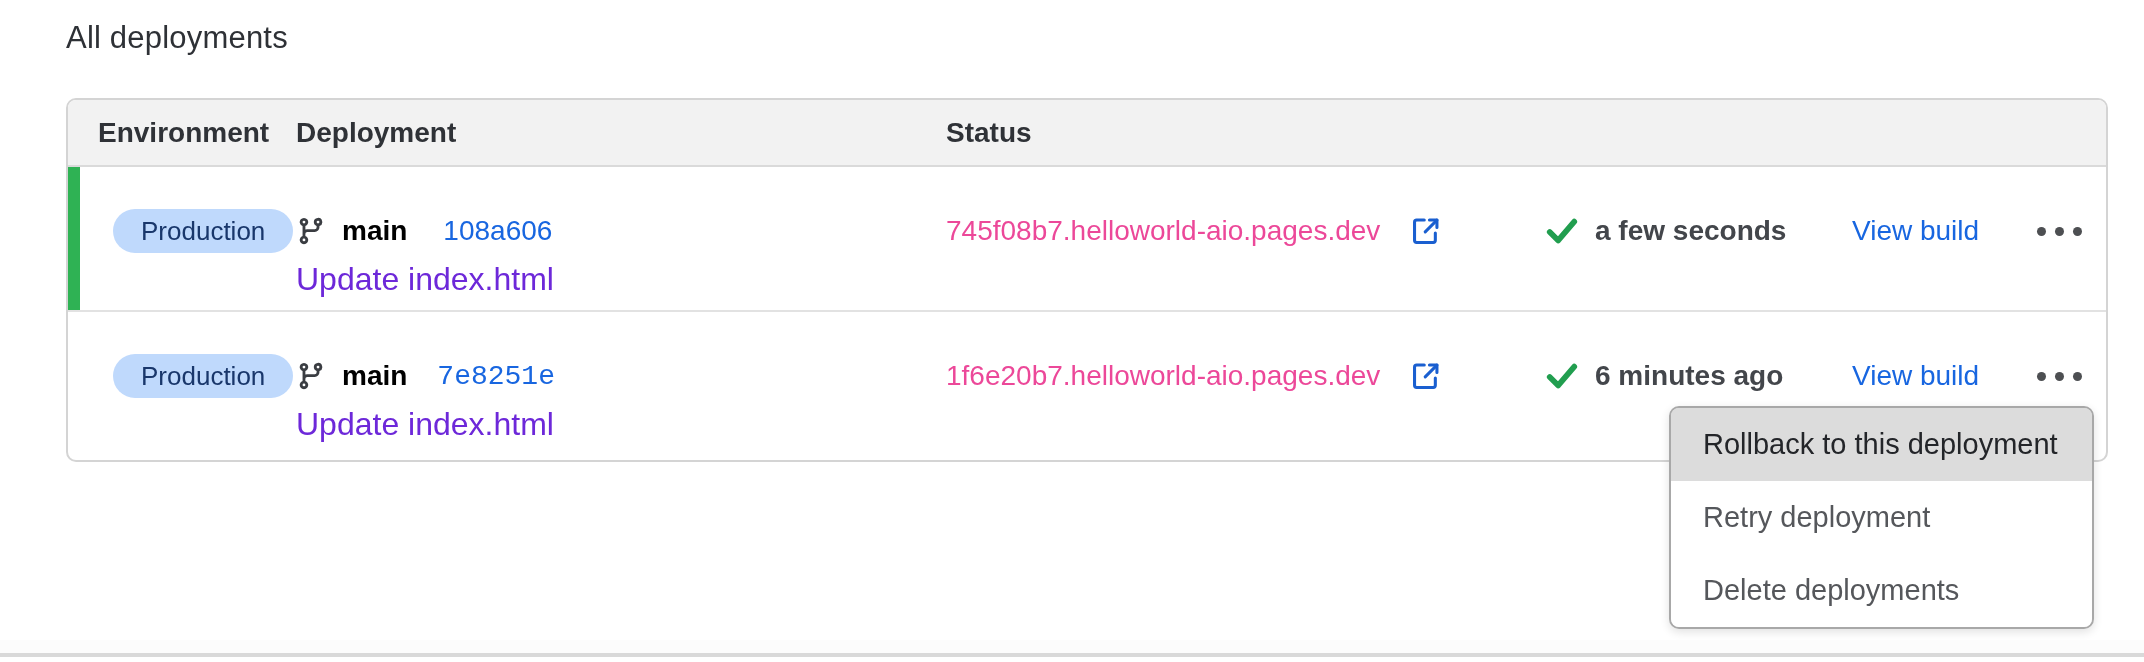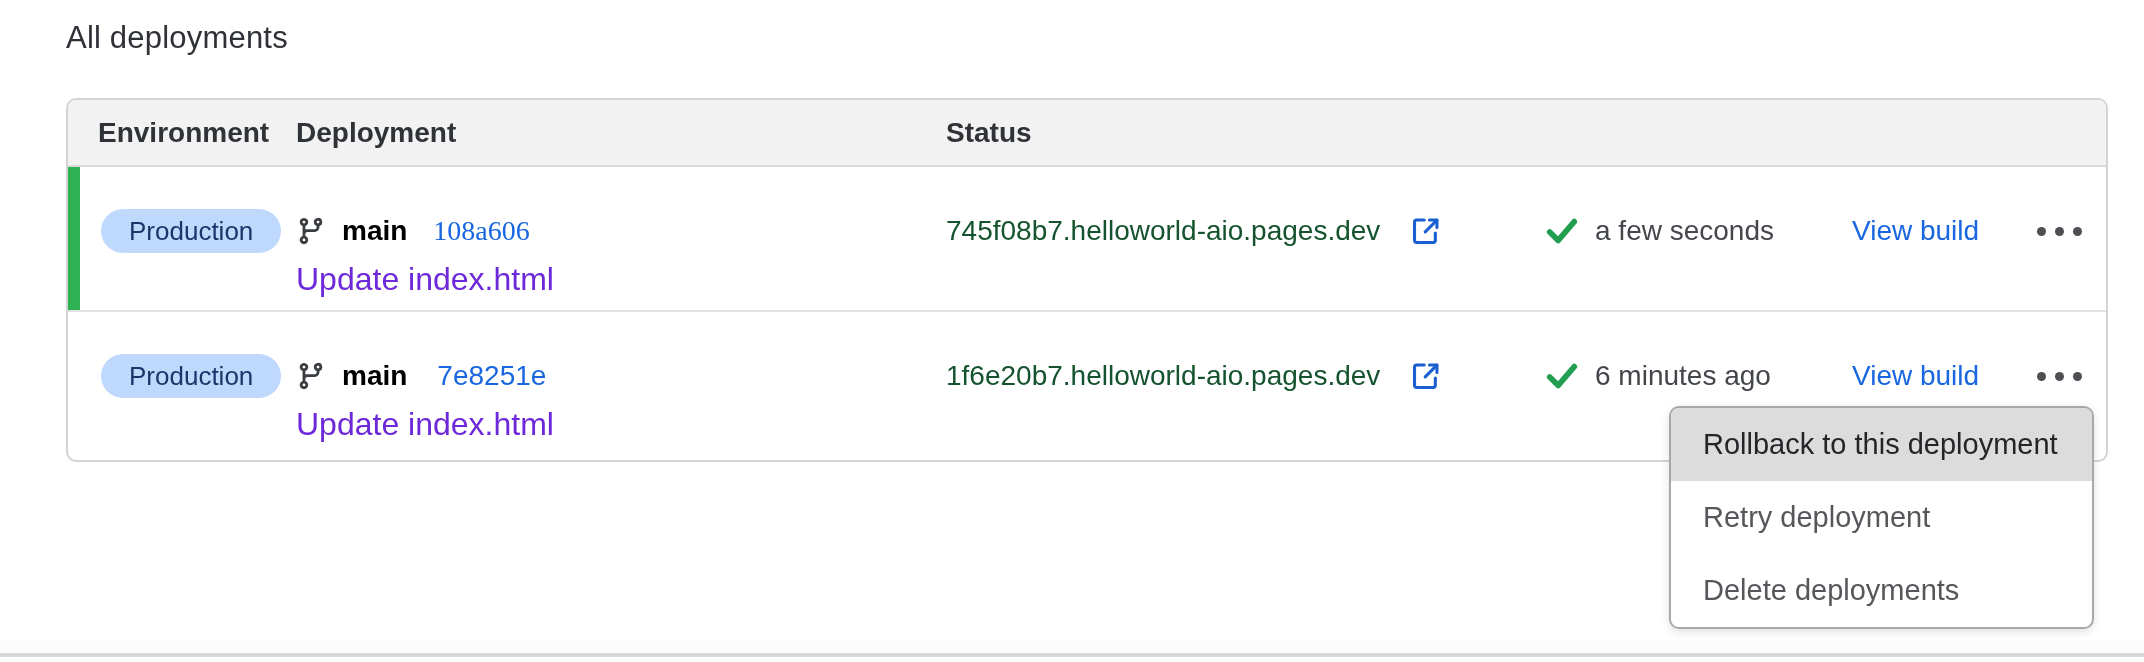--- a/index.html
+++ b/index.html
@@ -34,37 +34,37 @@
 
   .trow { position:relative; height:143px; }
   .trow + .trow { border-top:2px solid #e2e2e2; }
 
   .current-bar {
     position:absolute; left:0; top:0; bottom:0; width:12px; background:#2fb254;
   }
 
   .cell { position:relative; }
   .line1 { display:flex; align-items:center; gap:16px; height:44px; margin-top:42px; }
-  .env-cell { padding-left:33px; }
+  .env-cell { padding-left:45px; }
 
   .badge {
     display:inline-flex; align-items:center; justify-content:center;
     height:44px; padding:0 28px; border-radius:22px;
     background:#bfd9fc; color:#19376b; font-size:26px;
   }
 
   .branch-icon svg { display:block; }
   .branch-name { font-size:28px; font-weight:700; color:#000000; }
   .link { font-size:28px; color:#1866e0; cursor:pointer; text-decoration:none; }
   .commit-msg { font-size:32px; color:#6d28d9; margin-top:8px; }
 
-  .deploy-url { font-size:28px; color:#14532d; }
+  .deploy-url { font-size:28px; color:#ec4899; }
   .ext-icon { margin-left:14px; display:inline-flex; cursor:pointer; }
 
-  .status-time { font-size:28px; color:#43464b; }
+  .status-time { font-size:28px; color:#43464b;font-weight:bold; }
 
   .dots-cell .line1 { justify-content:center; }
   .dots-btn {
     display:flex; gap:9px; align-items:center; cursor:pointer;
     background:none; border:none; padding:8px;
   }
   .dot { width:9px; height:9px; border-radius:50%; background:#4d4f52; }
 
   
   .context-menu {
@@ -105,21 +105,21 @@
       </div>
     </div>
     <div class="cell">
       <div class="line1">
         <span class="branch-icon">
           <svg width="30" height="30" viewBox="0 0 16 16" fill="#3a3d42">
               <path d="M9.5 3.25a2.25 2.25 0 1 1 3 2.122V6A2.5 2.5 0 0 1 10 8.5H6a1 1 0 0 0-1 1v1.128a2.251 2.251 0 1 1-1.5 0V5.372a2.25 2.25 0 1 1 1.5 0v1.836A2.493 2.493 0 0 1 6 7h4a1 1 0 0 0 1-1v-.628A2.25 2.25 0 0 1 9.5 3.25Zm-6 0a.75.75 0 1 0 1.5 0 .75.75 0 0 0-1.5 0Zm8.25-.75a.75.75 0 1 0 0 1.5.75.75 0 0 0 0-1.5ZM4.25 12a.75.75 0 1 0 0 1.5.75.75 0 0 0 0-1.5Z"></path>
             </svg>
         </span>
         <span class="branch-name">main</span>
-        <span class="link" style="margin-left:10px;font-family:Liberation Serif, serif;">108a606</span>
+        <span class="link" style="margin-left:20px;">108a606</span>
       </div>
       <div class="commit-msg">Update index.html</div>
     </div>
     <div class="cell">
       <div class="line1">
         <span class="deploy-url">745f08b7.helloworld-aio.pages.dev</span>
         <span class="ext-icon">
           <svg width="32" height="32" viewBox="0 0 24 24" fill="none" stroke="#1a5fd0" stroke-width="2.3" stroke-linecap="round" stroke-linejoin="round">
               <path d="M19 13.5V19a1.6 1.6 0 0 1-1.6 1.6H5A1.6 1.6 0 0 1 3.4 19V5.4A1.6 1.6 0 0 1 5 3.8h5.7"></path>
               <path d="M14.6 3.8h5.6v5.6"></path>
@@ -161,21 +161,21 @@
       </div>
     </div>
     <div class="cell">
       <div class="line1">
         <span class="branch-icon">
           <svg width="30" height="30" viewBox="0 0 16 16" fill="#3a3d42">
               <path d="M9.5 3.25a2.25 2.25 0 1 1 3 2.122V6A2.5 2.5 0 0 1 10 8.5H6a1 1 0 0 0-1 1v1.128a2.251 2.251 0 1 1-1.5 0V5.372a2.25 2.25 0 1 1 1.5 0v1.836A2.493 2.493 0 0 1 6 7h4a1 1 0 0 0 1-1v-.628A2.25 2.25 0 0 1 9.5 3.25Zm-6 0a.75.75 0 1 0 1.5 0 .75.75 0 0 0-1.5 0Zm8.25-.75a.75.75 0 1 0 0 1.5.75.75 0 0 0 0-1.5ZM4.25 12a.75.75 0 1 0 0 1.5.75.75 0 0 0 0-1.5Z"></path>
             </svg>
         </span>
         <span class="branch-name">main</span>
-        <span class="link" style="margin-left:14px;">7e8251e</span>
+        <span class="link" style="margin-left:14px;font-family:Liberation Mono, monospace;">7e8251e</span>
       </div>
       <div class="commit-msg">Update index.html</div>
     </div>
     <div class="cell">
       <div class="line1">
         <span class="deploy-url">1f6e20b7.helloworld-aio.pages.dev</span>
         <span class="ext-icon">
           <svg width="32" height="32" viewBox="0 0 24 24" fill="none" stroke="#1a5fd0" stroke-width="2.3" stroke-linecap="round" stroke-linejoin="round">
               <path d="M19 13.5V19a1.6 1.6 0 0 1-1.6 1.6H5A1.6 1.6 0 0 1 3.4 19V5.4A1.6 1.6 0 0 1 5 3.8h5.7"></path>
               <path d="M14.6 3.8h5.6v5.6"></path>

